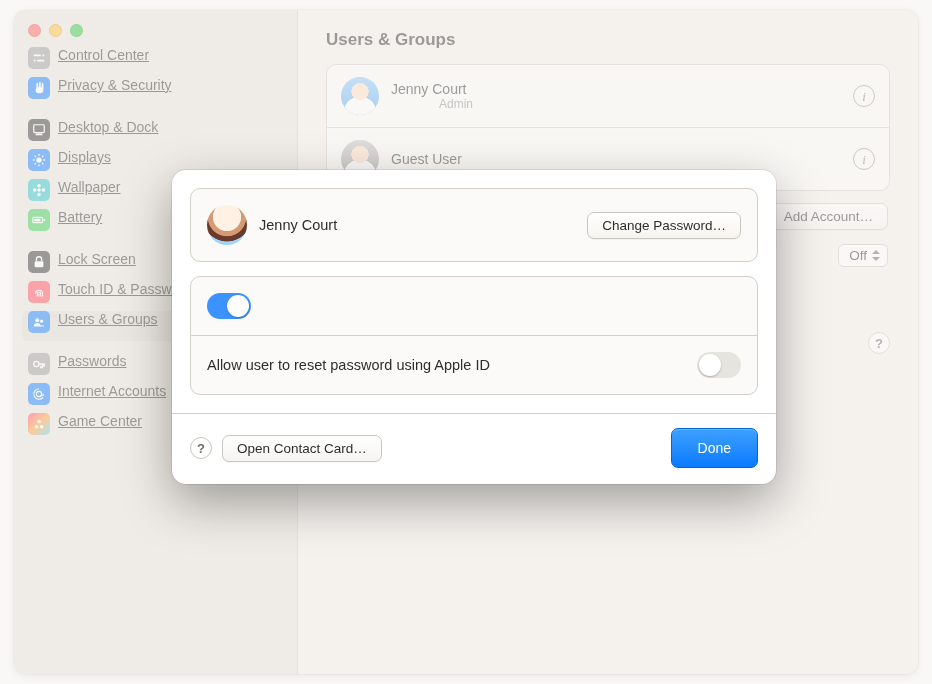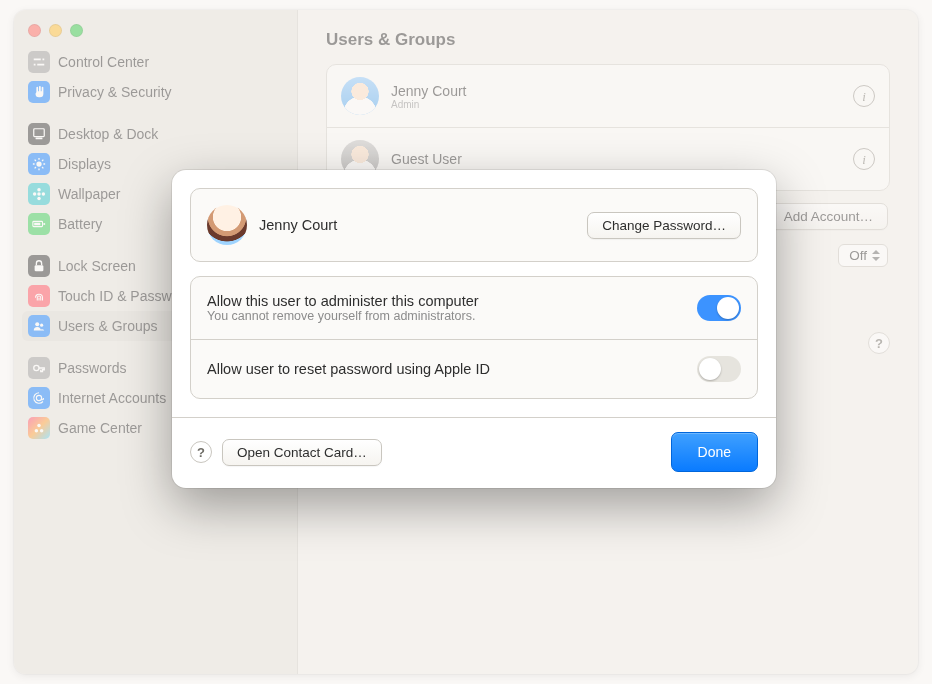--- a/index.html
+++ b/index.html
@@ -60,28 +60,29 @@
     display: flex; align-items: center;
     padding: 0 8px;
     color: #9a978f;
     font-size: 14px;
     gap: 6px;
   }
   .search svg { width:14px; height:14px; fill:#9a978f; }
   .side-list { flex:1; overflow:hidden; padding: 0 8px; }
   .side-group { margin-bottom: 12px; }
   .side-item {
-    display:flex; align-items:center;
+    display:flex; 
     height: 30px;
     padding: 0 6px;
     border-radius: 6px;
     font-size: 14px;
     color: var(--text);
     gap: 8px;
     cursor: default;
+    text-decoration: underline;
   }
   .side-item.selected { background: var(--bg-hover); }
   .side-icon {
     width: 22px; height: 22px; border-radius:5px;
     display:flex; align-items:center; justify-content:center;
     flex-shrink:0;
   }
   .side-icon svg { width:14px; height:14px; fill:#fff; }
   
   .content {
@@ -113,21 +114,21 @@
   }
   .avatar.guest { background: linear-gradient(180deg,#c4c4c4,#8e8e8e); }
   .avatar::after {
     content:""; position:absolute; inset:0;
     background:
      radial-gradient(circle at 50% 38%, #ffe1c6 0 28%, transparent 29%),
      radial-gradient(circle at 50% 95%, #fff 0 40%, transparent 41%);
   }
   .user-meta { flex:1; }
   .user-name { font-size:14px; color:var(--text); }
-  .user-role { font-size:10px; color:var(--text-muted); }
+  .user-role { font-size:12px; color:var(--text-muted);margin-left:48px; }
   .info-badge {
     width:22px; height:22px; border-radius:50%;
     border:1.5px solid #9a978f; color:#7a7870;
     display:flex; align-items:center; justify-content:center;
     font-family: Georgia, serif; font-style:italic; font-size:13px; line-height:1;
   }
   .btn {
     background: linear-gradient(180deg,#fff,#f6f4f0);
     border:1px solid #c9c6bf; border-radius:7px;
     font-size:13.5px; padding: 5px 14px; color:var(--text);
@@ -405,24 +406,20 @@
         <div class="avatar-lg"></div>
         <div class="grow">
           <div class="title">Jenny Court</div>
         </div>
         <button class="btn">Change Password…</button>
       </div>
     </div>
 
     <div class="sheet-card" style="margin-top:14px;">
       <div class="sheet-row">
-        <div class="grow">
-          <div class="title">Allow this user to administer this computer</div>
-          <div class="sub">You cannot remove yourself from administrators.</div>
-        </div>
         <div id="admin-toggle" class="toggle on"></div>
       </div>
       <div class="sheet-row">
         <div class="grow">
           <div class="title">Allow user to reset password using Apple ID</div>
         </div>
         <div id="reset-toggle" class="toggle"></div>
       </div>
     </div>
   </div>

